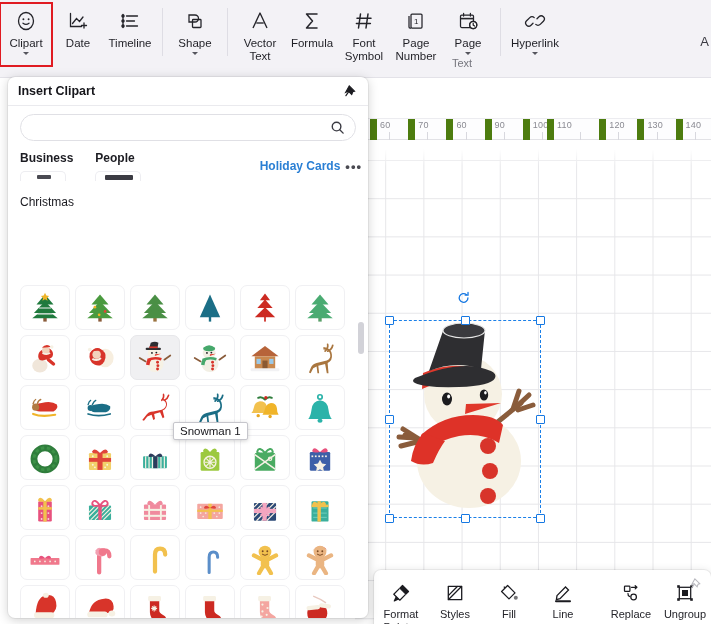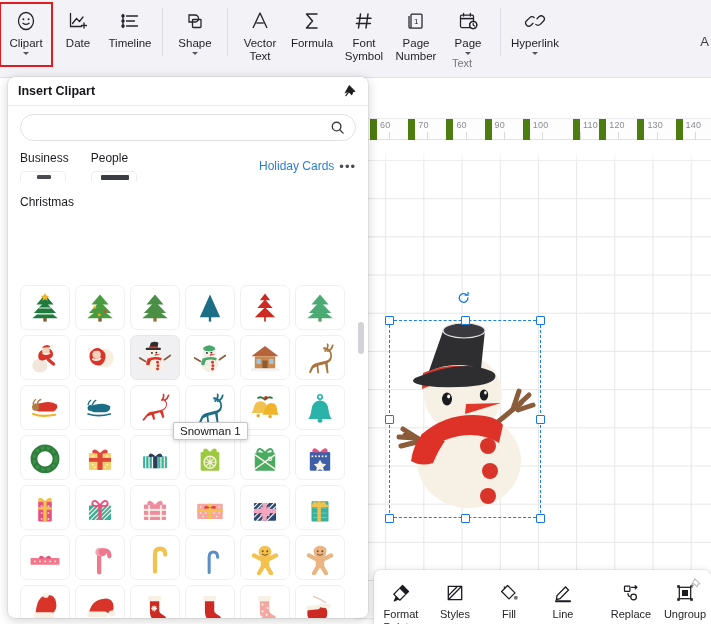--- a/index.html
+++ b/index.html
@@ -141,21 +141,21 @@
     display: flex; align-items: center; padding: 0 10px 0 12px; background: #fff;
   }
   .searchbox input {
     flex: 1; border: 0; outline: 0; font-size: 12px; background: transparent;
     color: #222; font-family: "Liberation Sans", sans-serif;
   }
   .searchbox input::placeholder { color: #aeaeb4; }
   .s-icon { width: 15px; height: 15px; color: #3c3c44; flex-shrink: 0; }
 
   .tabsrow {
-    display: flex; align-items: center; padding: 10px 12px 0 12px; position: relative;
+    display: flex; align-items: center; padding: 10px 6px 0 12px; position: relative; font-weight: bold;
   }
   .tabitem { margin-right: 22px; }
   .tablabel {
     font-size: 12px; color: #1c1c22; font-family: "Liberation Sans", sans-serif;
     white-space: nowrap;
   }
   .tabthumb {
     margin-top: 6px; width: 46px; height: 10px; border: 1px solid #ededf1;
     border-bottom: 0; border-radius: 5px 5px 0 0; position: relative; overflow: hidden;
     background: #fff;
@@ -218,21 +218,21 @@
         </div>
         <div class="rtick minor" style="left: 110.5px;"></div>
         <div class="rtick" style="left: 129.6px;">
           <span>90</span>
         </div>
         <div class="rtick minor" style="left: 148.7px;"></div>
         <div class="rtick" style="left: 167.8px;">
           <span>100</span>
         </div>
         <div class="rtick minor" style="left: 186.9px;"></div>
-        <div class="rtick" style="left: 218px;">
+        <div class="rtick" style="left: 192px;">
           <span>110</span>
         </div>
         <div class="rtick minor" style="left: 225.1px;"></div>
         <div class="rtick" style="left: 244.2px;">
           <span>120</span>
         </div>
         <div class="rtick minor" style="left: 263.3px;"></div>
         <div class="rtick" style="left: 282.4px;">
           <span>130</span>
         </div>

